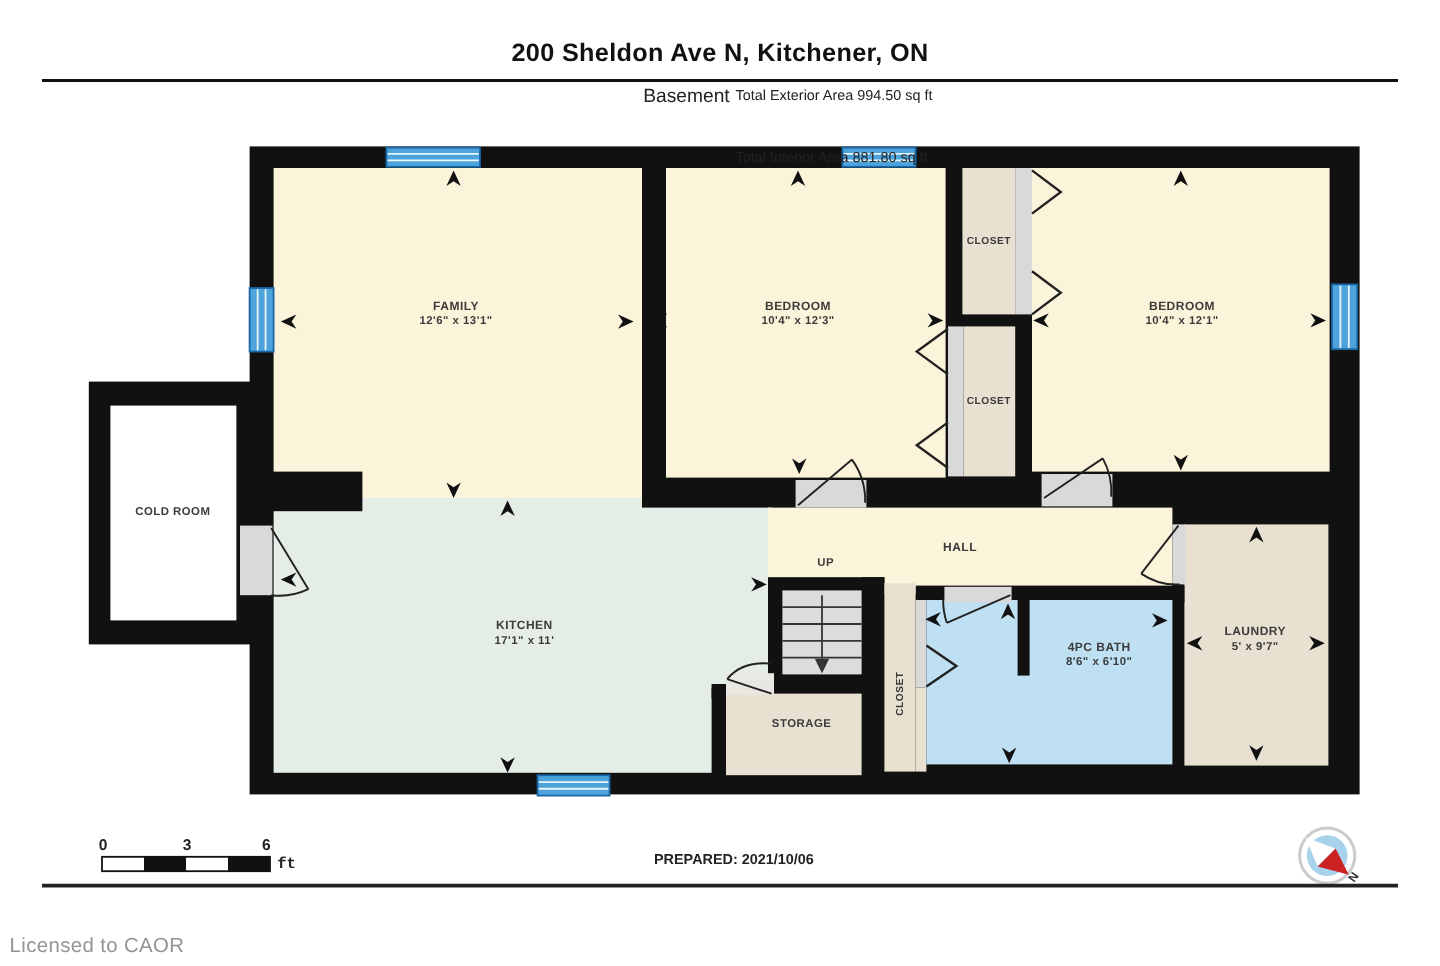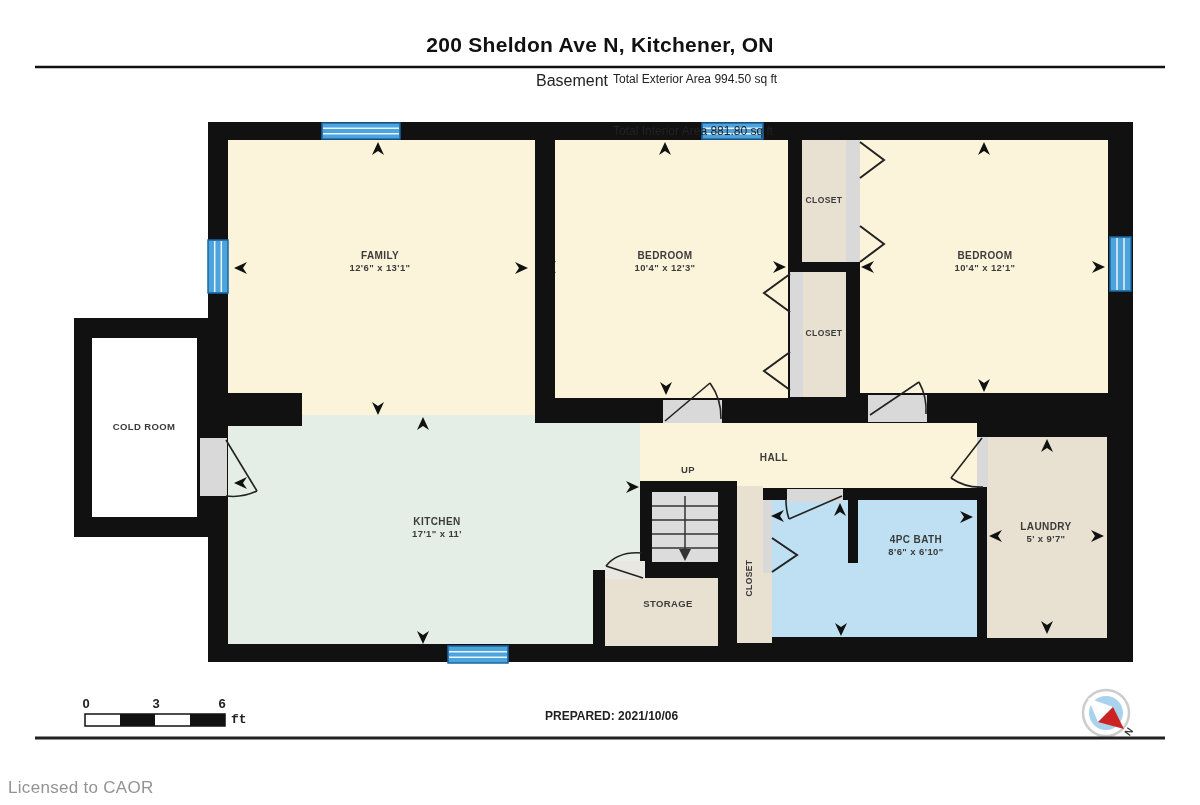--- a/index.html
+++ b/index.html
@@ -208,21 +208,21 @@
     <span>BEDROOM</span>
     <span class="dims">10'4" x 12'1"</span>
   </div>
   <div class="rlabel small" style="left:824px;top:201px;">CLOSET</div>
   <div class="rlabel small" style="left:824px;top:334px;">CLOSET</div>
   <div class="rlabel" style="left:144px;top:427px;font-size:9.5px;">COLD ROOM</div>
   <div class="rlabel" style="left:437px;top:528px;">
     <span>KITCHEN</span>
     <span class="dims">17'1" x 11'</span>
   </div>
-  <div class="rlabel" style="left:766px;top:457px;padding-left:16px;">HALL</div>
+  <div class="rlabel" style="left:792px;top:457px;padding-left:16px;">HALL</div>
   <div class="rlabel" style="left:688px;top:470px;font-size:9.5px;">UP</div>
   <div class="rlabel" style="left:668px;top:604px;font-size:9.5px;text-align:right;">STORAGE</div>
   <div class="rlabel vert" style="left:750px;top:578px;">CLOSET</div>
   <div class="rlabel" style="left:916px;top:546px;">
     <span>4PC BATH</span>
     <span class="dims">8'6" x 6'10"</span>
   </div>
   <div class="rlabel" style="left:1046px;top:533px;">
     <span>LAUNDRY</span>
     <span class="dims">5' x 9'7"</span>

